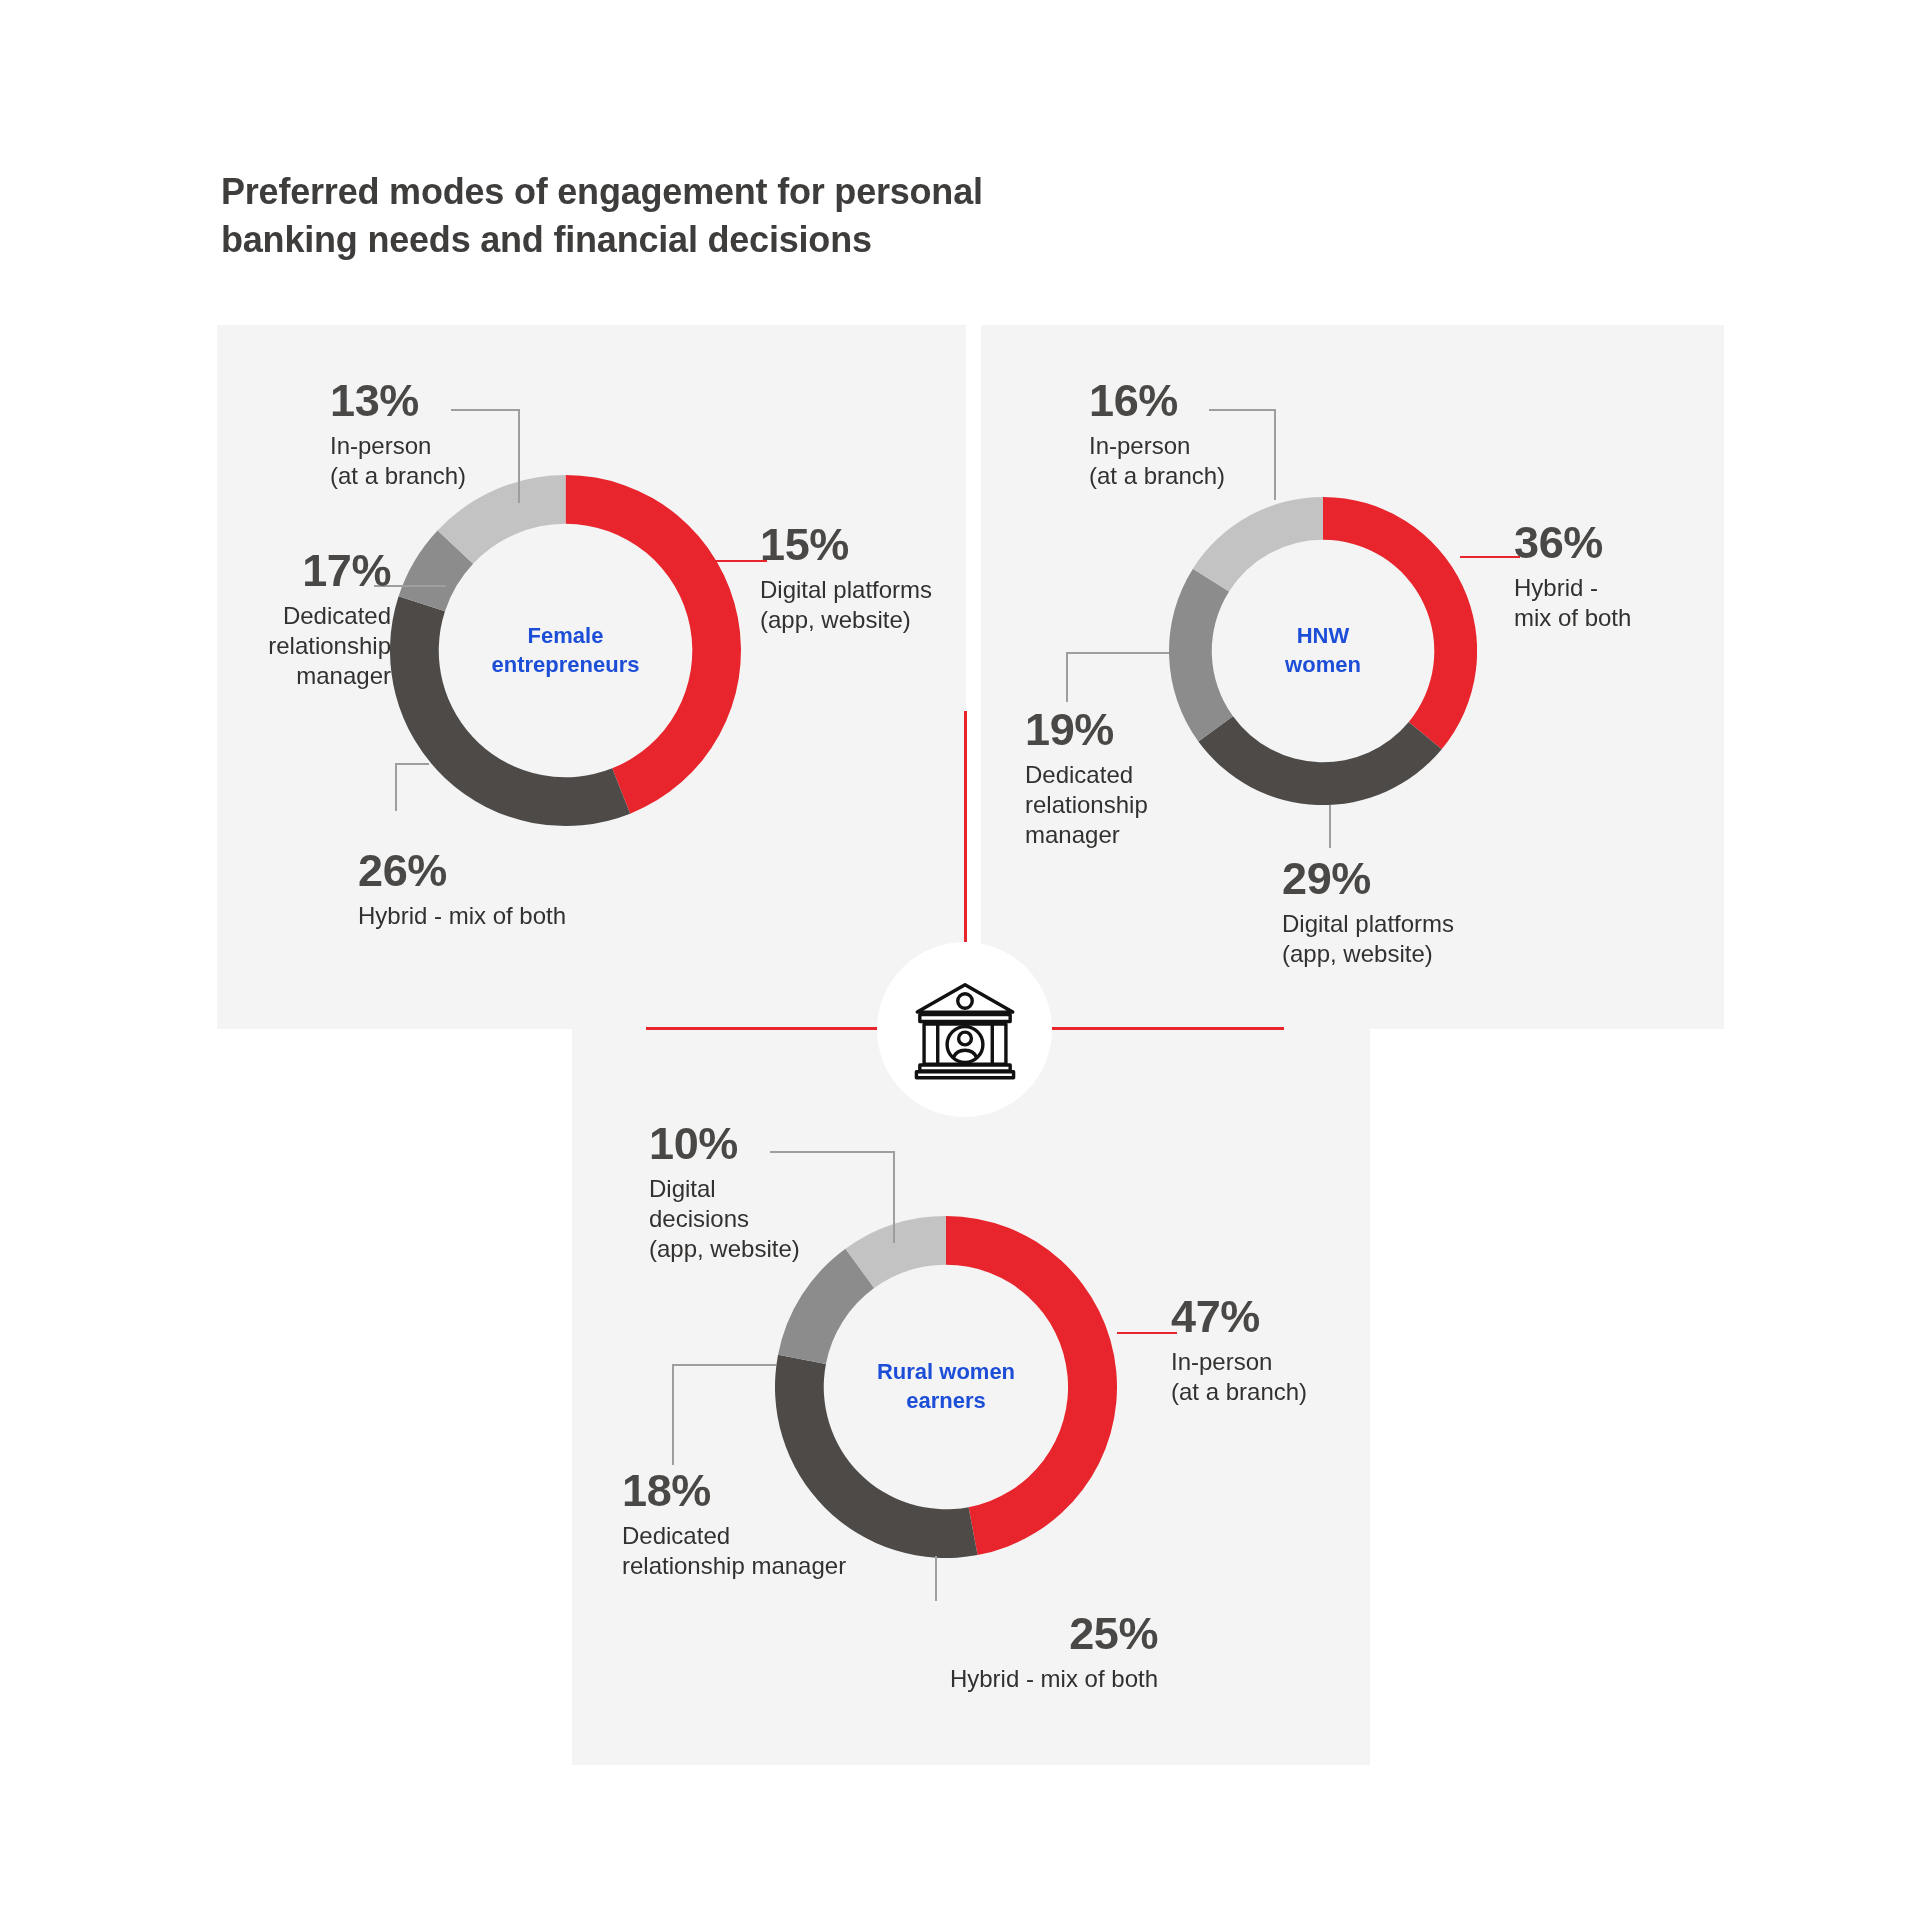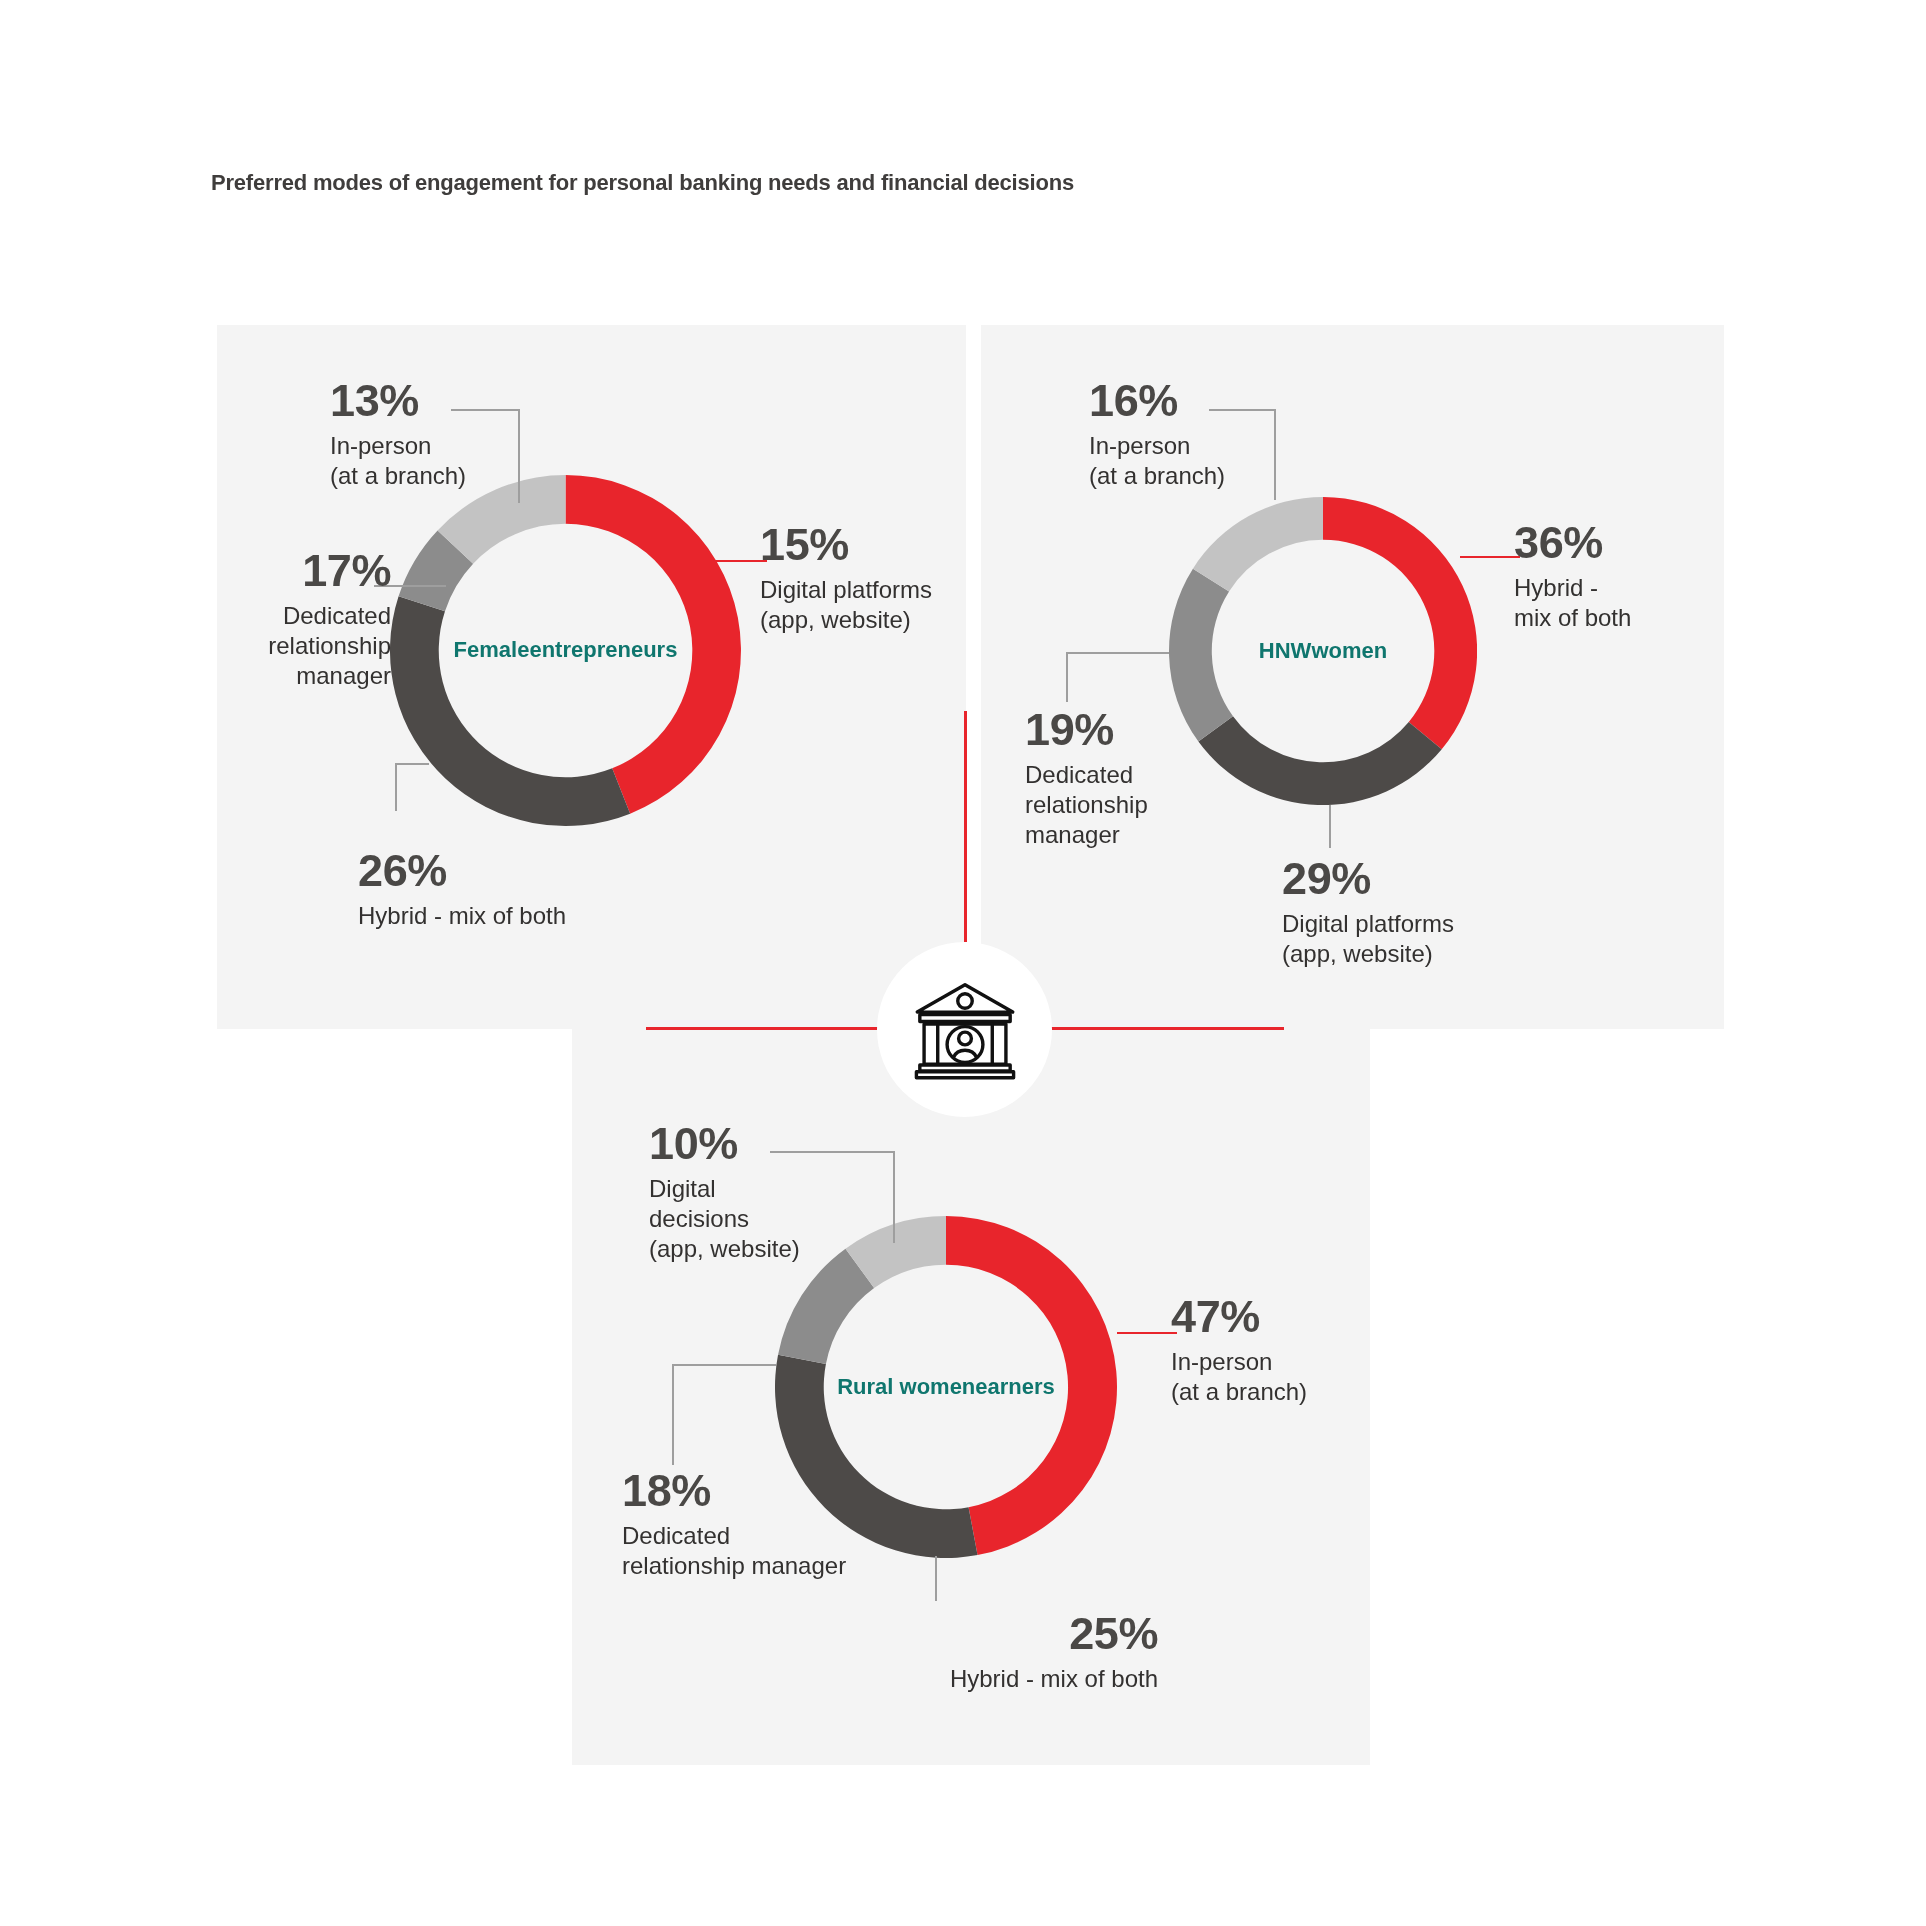--- a/index.html
+++ b/index.html
@@ -1,34 +1,34 @@
 <!DOCTYPE html>
 <html style="font-size:13.7px"><head>
 <meta charset="utf-8">
 <style>
   html,body{margin:0;padding:0;background:#ffffff;}
   body{width:1926px;height:1926px;position:relative;
        font-family:"Liberation Sans",sans-serif;overflow:hidden;}
 
-  .title{position:absolute;left:211px;top:168px;width:899px;
-         font-size:22px;font-weight:bold;color:#3f3d3c;line-height:1.32;
+  .title{position:absolute;left:221px;top:168px;width:899px;
+         font-size:36px;font-weight:bold;color:#3f3d3c;line-height:1.32;
          letter-spacing:-0.2px;}
 
   .panel{position:absolute;background:#f4f4f4;}
   #panel-1{left:217px;top:325px;width:749px;height:704px;}
   #panel-2{left:981px;top:325px;width:743px;height:704px;}
   #panel-3{left:572px;top:1029px;width:798px;height:736px;}
 
   .donut-wrap{position:absolute;}
   .donut-wrap svg{display:block;}
 
   .center-label{position:absolute;left:0;top:0;width:100%;height:100%;
       display:flex;align-items:center;justify-content:center;
-      flex-direction:row;text-align:center;
-      font-size:22px;font-weight:bold;color:#0f766e;line-height:1.3;
+      flex-direction:column;text-align:center;
+      font-size:22px;font-weight:bold;color:#1d4ed8;line-height:1.3;
       pointer-events:none;}
 
   .lbl{position:absolute;}
   .lbl .pct{font-size:45px;font-weight:bold;color:#4a4846;
             line-height:1.0;letter-spacing:-0.4px;white-space:nowrap;}
   .lbl .cap{font-size:24px;color:#333130;line-height:1.25;margin-top:7.7px;}
 
   .lead{position:absolute;background:#9e9e9e;}
   .lead.red{background:#e8252c;}
   .lead.h{height:1.7px;}

